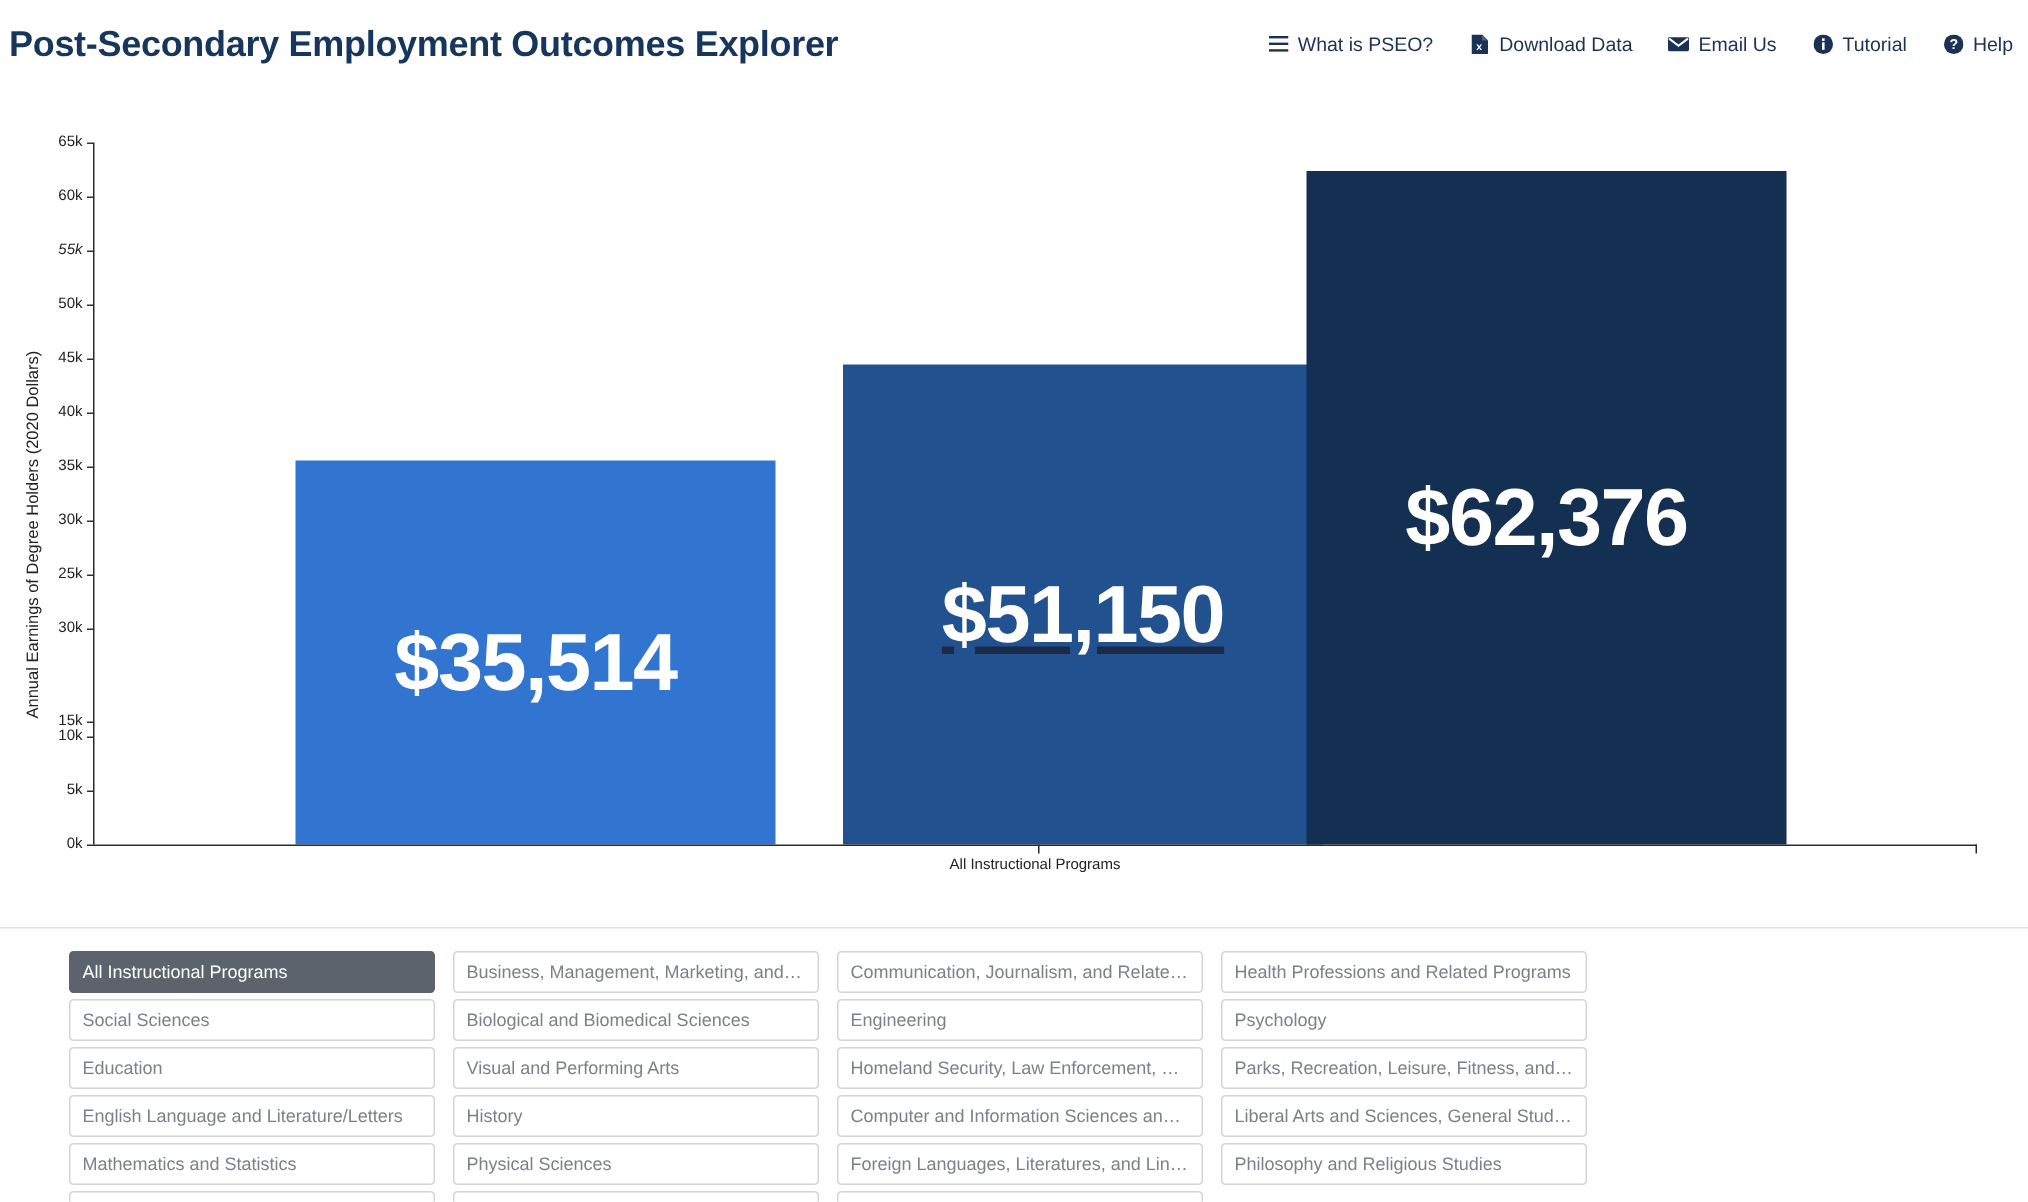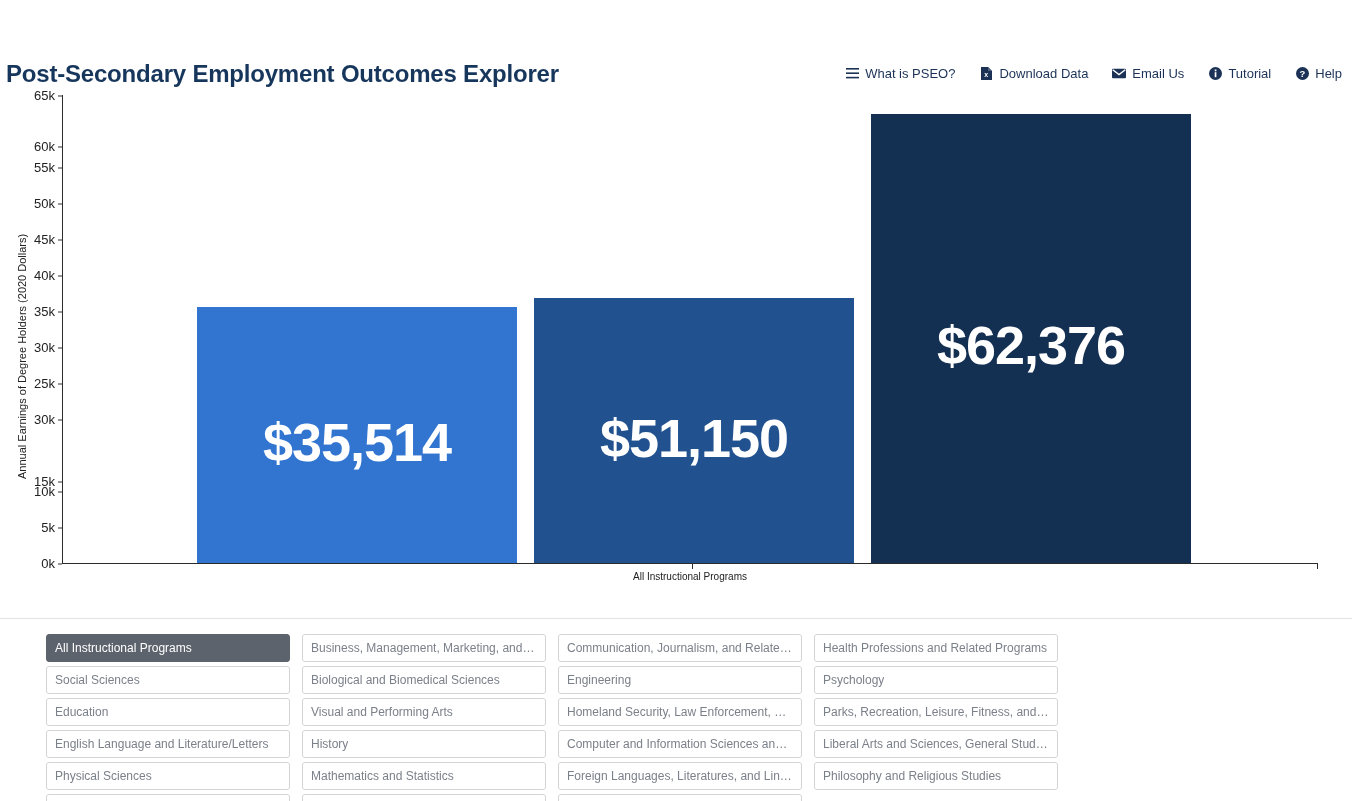--- a/index.html
+++ b/index.html
@@ -15,21 +15,20 @@
     overflow: hidden;
     position: relative;
   }
 
   
   #header {
     position: absolute;
     top: 0; left: 0;
     width: 1352px;
     height: 62px;
-    margin-top: 44px;
   }
   #page-title {
     position: absolute;
     left: 6px;
     top: 16px;
     font-size: 24px;
     font-weight: bold;
     letter-spacing: -0.2px;
     color: #17365c;
     white-space: nowrap;
@@ -88,21 +87,21 @@
     left: 62px;
     top: 33px;          
     width: 1256px;
     height: 468px;      
   }
   .y-tick {
     position: absolute;
     right: 100%;
     transform: translateY(-50%);
     padding-right: 7px;
-    font-size: 13px;
+    font-size: 10px;
     color: #222;
     white-space: nowrap;
     line-height: 1;
   }
   .y-tick::after {
     content: "";
     position: absolute;
     right: 0;
     top: 50%;
     width: 4px;
@@ -289,29 +288,29 @@
         <div class="y-tick" style="top: 432px;">5k</div>
         <div class="y-tick" style="top: 396px; margin-left: 20px;">10k</div>
         <div class="y-tick" style="top: 360px; margin-top: 26px;">15k</div>
         <div class="y-tick" style="top: 324px;">30k</div>
         <div class="y-tick" style="top: 288px;">25k</div>
         <div class="y-tick" style="top: 252px;">30k</div>
         <div class="y-tick" style="top: 216px;">35k</div>
         <div class="y-tick" style="top: 180px;">40k</div>
         <div class="y-tick" style="top: 144px;">45k</div>
         <div class="y-tick" style="top: 108px; margin-left: 36px;">50k</div>
-        <div class="y-tick" style="top: 72px;">55k</div>
-        <div class="y-tick" style="top: 36px; margin-top: 15px;">60k</div>
+        <div class="y-tick" style="top: 72px; font-style: italic;">55k</div>
+        <div class="y-tick" style="top: 36px;">60k</div>
         <div class="y-tick" style="top: 0px;">65k</div>
       </div>
     <div id="bars">
         <div class="bar" style="left: 135px; width: 320px; height: 255.701px; background: rgb(49, 117, 208);">
           <div class="bar-value">$35,514</div>
         </div>
-        <div class="bar" style="left: 472px; width: 320px; height: 265px; background: rgb(33, 82, 143);">
+        <div class="bar" style="left: 500px; width: 320px; height: 320px; background: rgb(33, 82, 143); text-decoration: underline;">
           <div class="bar-value">$51,150</div>
         </div>
         <div class="bar" style="left: 809px; width: 320px; height: 449.107px; background: rgb(19, 47, 82);">
           <div class="bar-value">$62,376</div>
         </div>
       </div>
     <div id="x-axis-line"></div>
     <div id="x-axis-cap"></div>
     <div id="x-tick"></div>
     <div id="x-axis-label">All Instructional Programs</div>
@@ -363,24 +362,24 @@
     <div class="prog-item">
       <span class="prog-label">History</span>
     </div>
     <div class="prog-item">
       <span class="prog-label">Computer and Information Sciences and Su...</span>
     </div>
     <div class="prog-item">
       <span class="prog-label">Liberal Arts and Sciences, General Studies ...</span>
     </div>
     <div class="prog-item">
+      <span class="prog-label">Mathematics and Statistics</span>
+    </div>
+    <div class="prog-item">
       <span class="prog-label">Physical Sciences</span>
-    </div>
-    <div class="prog-item">
-      <span class="prog-label">Mathematics and Statistics</span>
     </div>
     <div class="prog-item">
       <span class="prog-label">Foreign Languages, Literatures, and Lingui...</span>
     </div>
     <div class="prog-item">
       <span class="prog-label">Philosophy and Religious Studies</span>
     </div>
     <div class="prog-item"></div>
     <div class="prog-item"></div>
     <div class="prog-item"></div>

